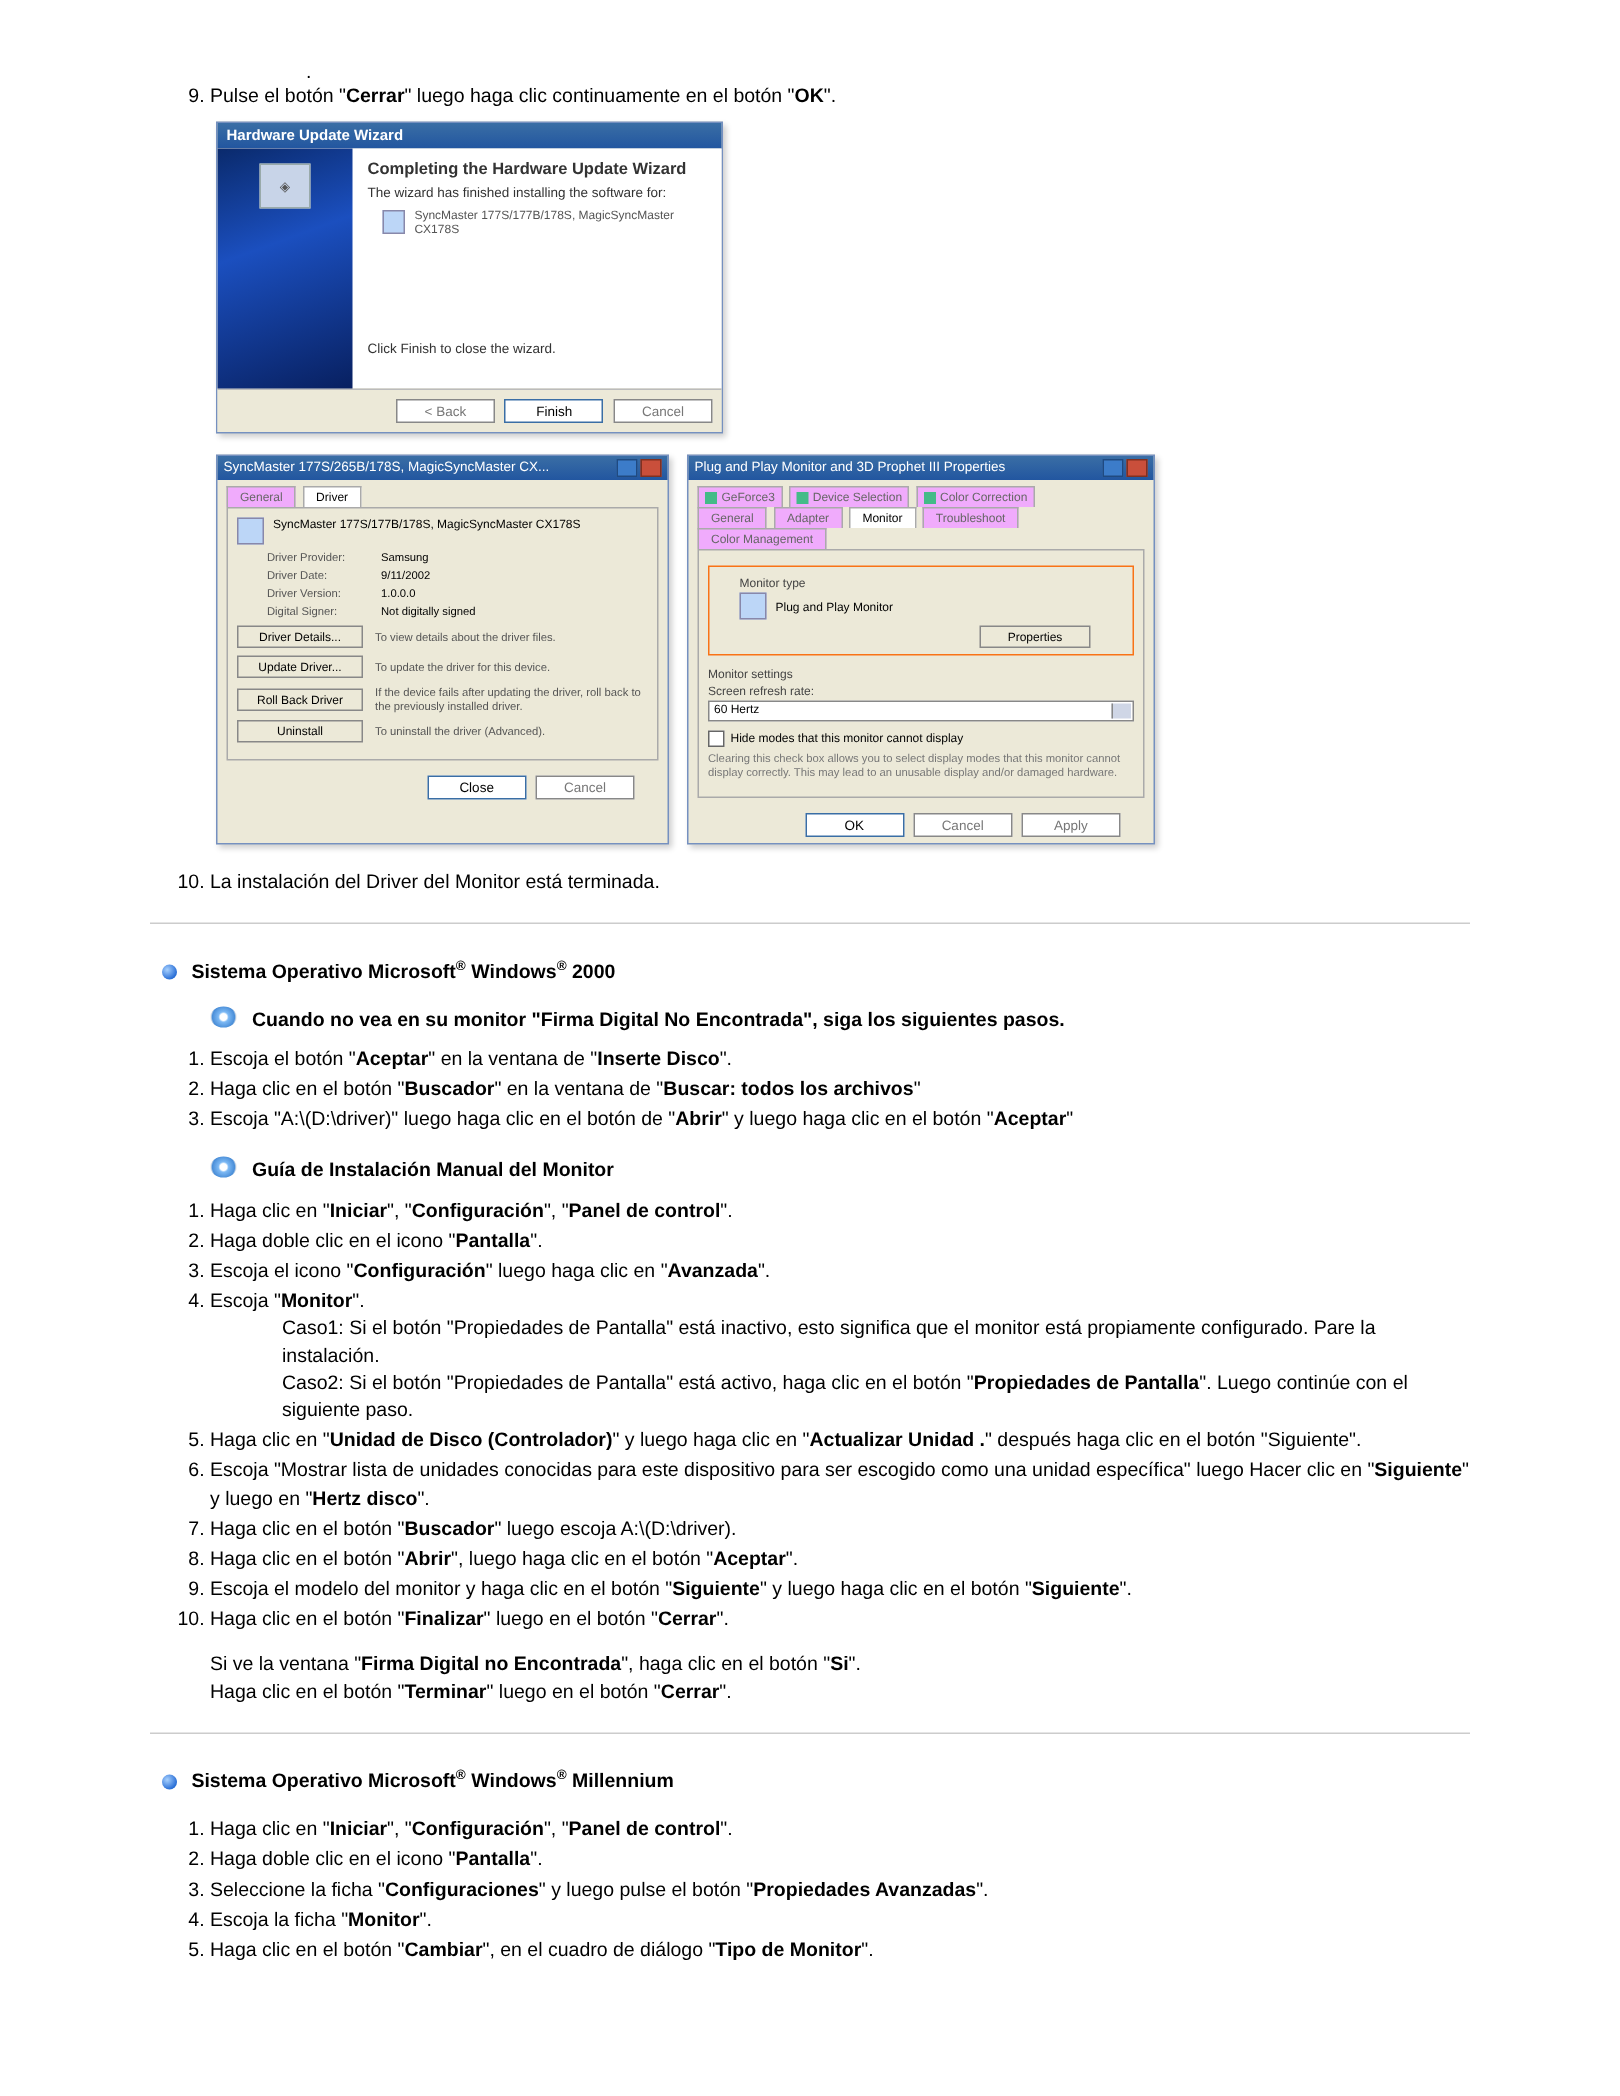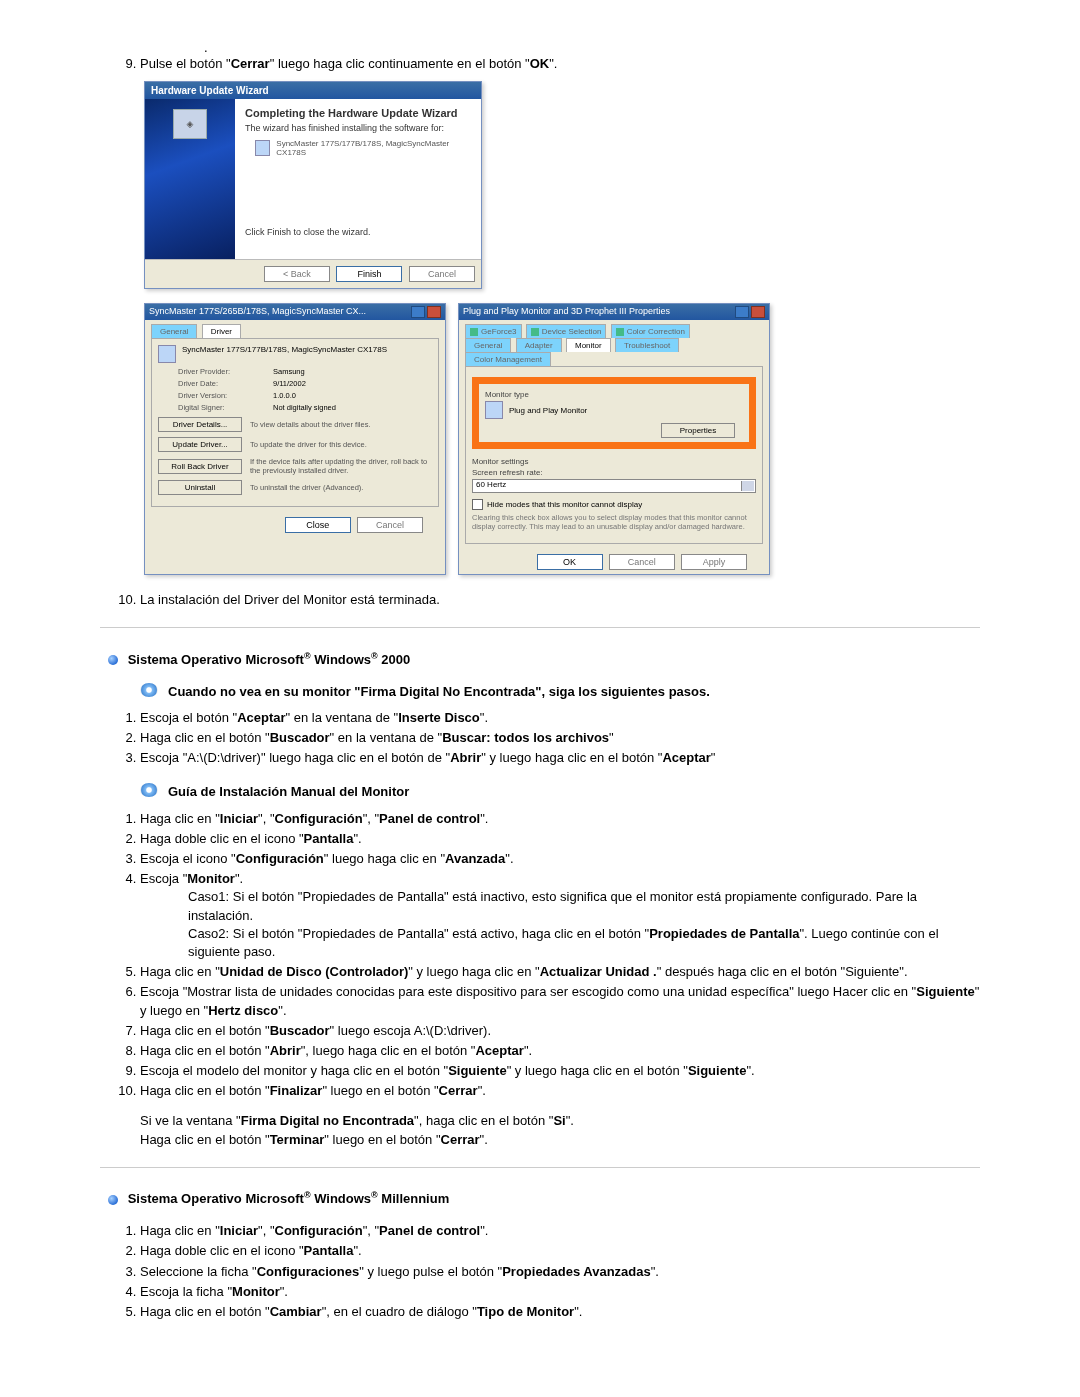--- a/index.html
+++ b/index.html
@@ -110,33 +110,33 @@
   }
   .dlg.wide{width:310px;}
   .dlg .tb{
     background:linear-gradient(#3a6ea5,#2256a0);color:#fff;padding:2px 4px;font-size:9px;
     display:flex;justify-content:space-between;
   }
   .dlg .wc{display:flex;gap:2px}
   .dlg .wc span{width:12px;height:10px;background:#c94f3b;border:1px solid #803020;display:inline-block}
   .dlg .wc span:first-child{background:#3c7cc9;border-color:#204a80}
   .dlg .tabs{padding:4px 6px 0 6px;}
-  .dlg .tab{display:inline-block;padding:2px 8px;border:1px solid #aaa;border-bottom:none;background:#7dd3fc;font-size:8px;margin-right:2px;color:#666}
+  .dlg .tab{display:inline-block;padding:2px 8px;border:1px solid #aaa;border-bottom:none;background:#f0abfc;font-size:8px;margin-right:2px;color:#666}
   .dlg .tab.active{background:#fff;color:#000}
   .dlg .content{background:#fff;margin:0 6px 6px 6px;border:1px solid #aaa;padding:6px;min-height:130px}
   .dlg .content.grey{background:#ece9d8}
   .dlg .row{display:flex;align-items:flex-start;margin-bottom:4px}
   .dlg .ico{width:16px;height:16px;background:#bcd6f7;border:1px solid #88a;margin-right:6px;flex:none}
   .dlg .kv{display:flex;font-size:7.5px;margin-bottom:3px}
-  .dlg .kv .k{width:95px;color:#555}
+  .dlg .kv .k{width:76px;color:#555}
   .dlg .sbtn{display:inline-block;padding:2px 6px;border:1px solid #888;background:#ece9d8;font-size:8px;min-width:70px;text-align:center;margin-right:8px}
   .dlg .action-row{display:flex;align-items:center;margin:5px 0}
   .dlg .action-row .desc{font-size:7.5px;color:#555;flex:1}
   .dlg .foot{padding:4px 22px;text-align:right}
-  .dlg .group{border:7px solid #f97316;margin:4px 0;padding:4px 6px}
+  .dlg .group{border:1px solid #f97316;margin:4px 0;padding:4px 20px}
   .dlg .monlabel{font-size:8px;color:#444;margin:2px 0}
   .dlg .dd{border:1px solid #888;background:#fff;height:12px;margin:2px 0;position:relative}
   .dlg .dd::after{content:"";position:absolute;right:1px;top:1px;width:12px;height:10px;background:#cfd6e6;border-left:1px solid #888}
   .checkbox{display:inline-block;width:9px;height:9px;border:1px solid #666;background:#fff;margin-right:4px;vertical-align:middle}
 </style>
 </head>
 <body>
 
 <div style="margin-left:104px">.</div>
 <ol start="9">

